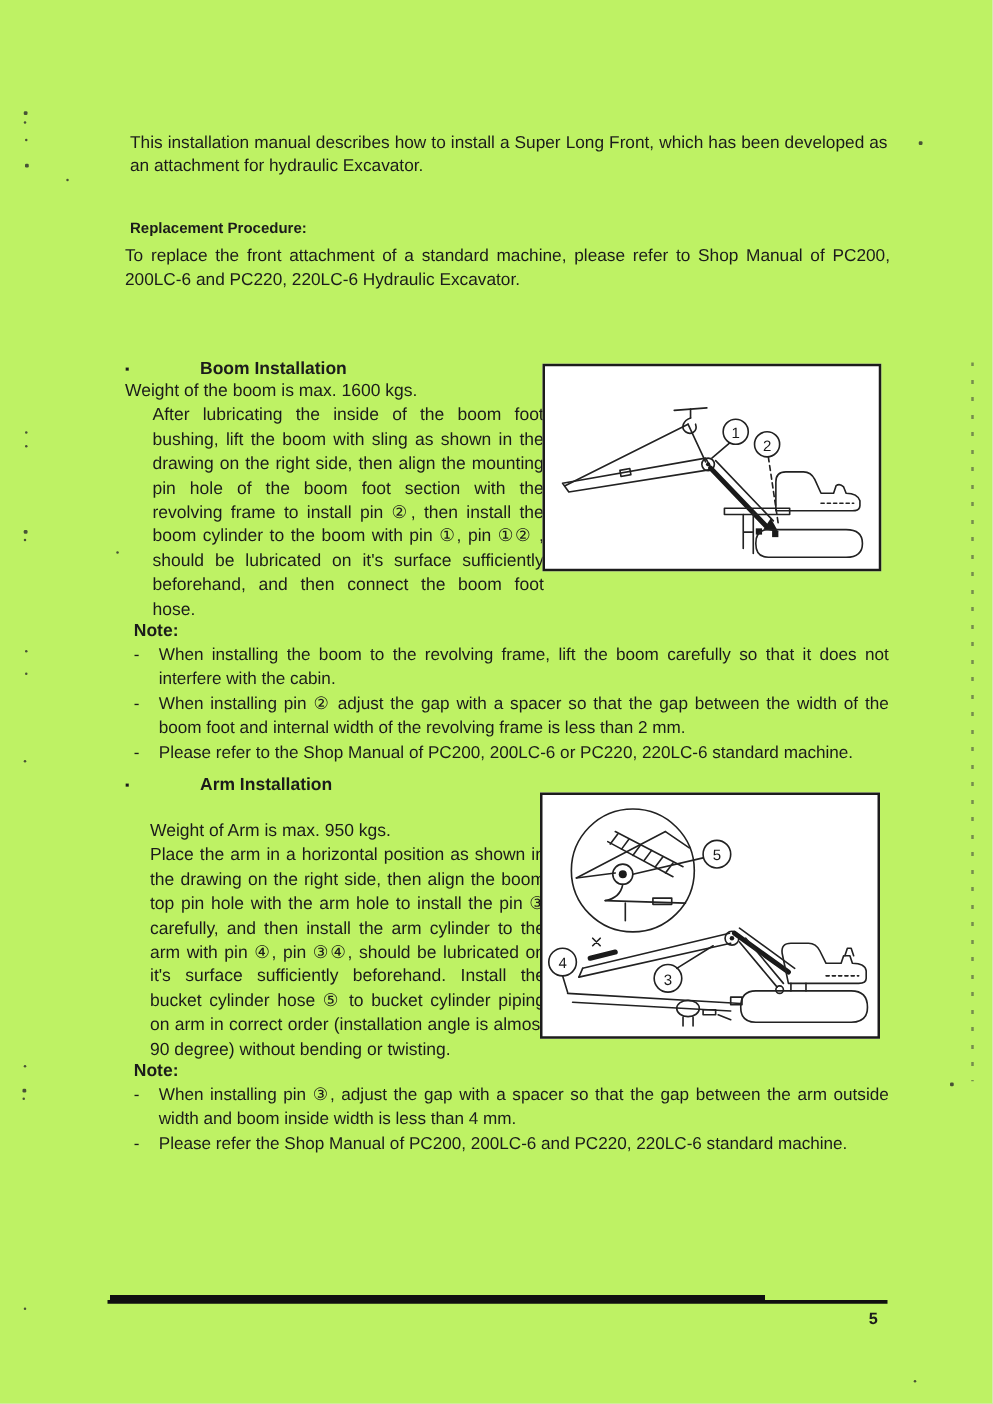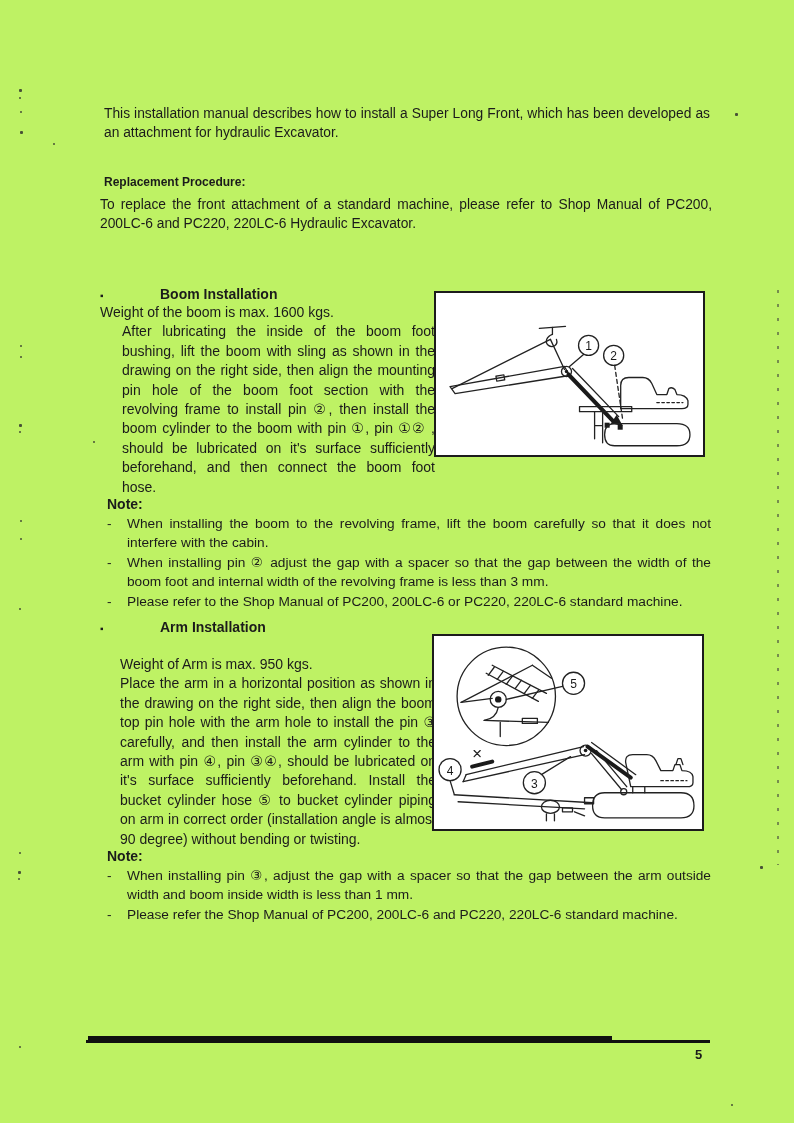--- a/index.html
+++ b/index.html
@@ -99,21 +99,21 @@
 
 
   <div class="abs" style="left:107px; top:496px; width:604px;">
     <div class="note-label">Note:</div>
     <div class="note-item" style="margin-top:2px;">
       <span class="dash">-</span>
       <span class="txt">When installing the boom to the revolving frame, lift the boom carefully so that it does not interfere with the cabin.</span>
     </div>
     <div class="note-item" style="margin-top:1px;">
       <span class="dash">-</span>
-      <span class="txt">When installing pin ② adjust the gap with a spacer so that the gap between the width of the boom foot and internal width of the revolving frame is less than 3 mm.</span>
+      <span class="txt">When installing pin ② adjust the gap with a spacer so that the gap between the width of the boom foot and internal width of the revolving frame is less than 2 mm.</span>
     </div>
     <div class="note-item" style="margin-top:1px;">
       <span class="dash">-</span>
       <span class="txt">Please refer to the Shop Manual of PC200, 200LC-6 or PC220, 220LC-6 standard machine.</span>
     </div>
   </div>
 
   <div class="abs" style="left:100px; top:619px; width:340px;">
     <span class="bullet-sq">▪</span>
     <div class="sec-title" style="margin-left:22px;">Arm Installation</div>
@@ -182,21 +182,21 @@
         <path d="M170,156 H246 Q259,156 259,169 Q259,181 246,181 H170 Q158,181 158,169 Q158,156 170,156 Z"></path>
         <path d="M198,150 L198,156 M210,150 L210,156"></path>
       </g>
     </svg>
   </div>
 
   <div class="abs" style="left:107px; top:848px; width:604px;">
     <div class="note-label">Note:</div>
     <div class="note-item" style="margin-top:2px;">
       <span class="dash">-</span>
-      <span class="txt">When installing pin ③, adjust the gap with a spacer so that the gap between the arm outside width and boom inside width is less than 1 mm.</span>
+      <span class="txt">When installing pin ③, adjust the gap with a spacer so that the gap between the arm outside width and boom inside width is less than 4 mm.</span>
     </div>
     <div class="note-item" style="margin-top:1px;">
       <span class="dash">-</span>
       <span class="txt">Please refer the Shop Manual of PC200, 200LC-6 and PC220, 220LC-6 standard machine.</span>
     </div>
   </div>
 
   <div class="abs footer-rule" style="left:88px; top:1036px; width:524px; height:4px;"></div>
   <div class="abs footer-rule" style="left:86px; top:1040px; width:624px; height:3px;"></div>
   <div class="abs page-num" style="left:695px; top:1047px;">5</div>

